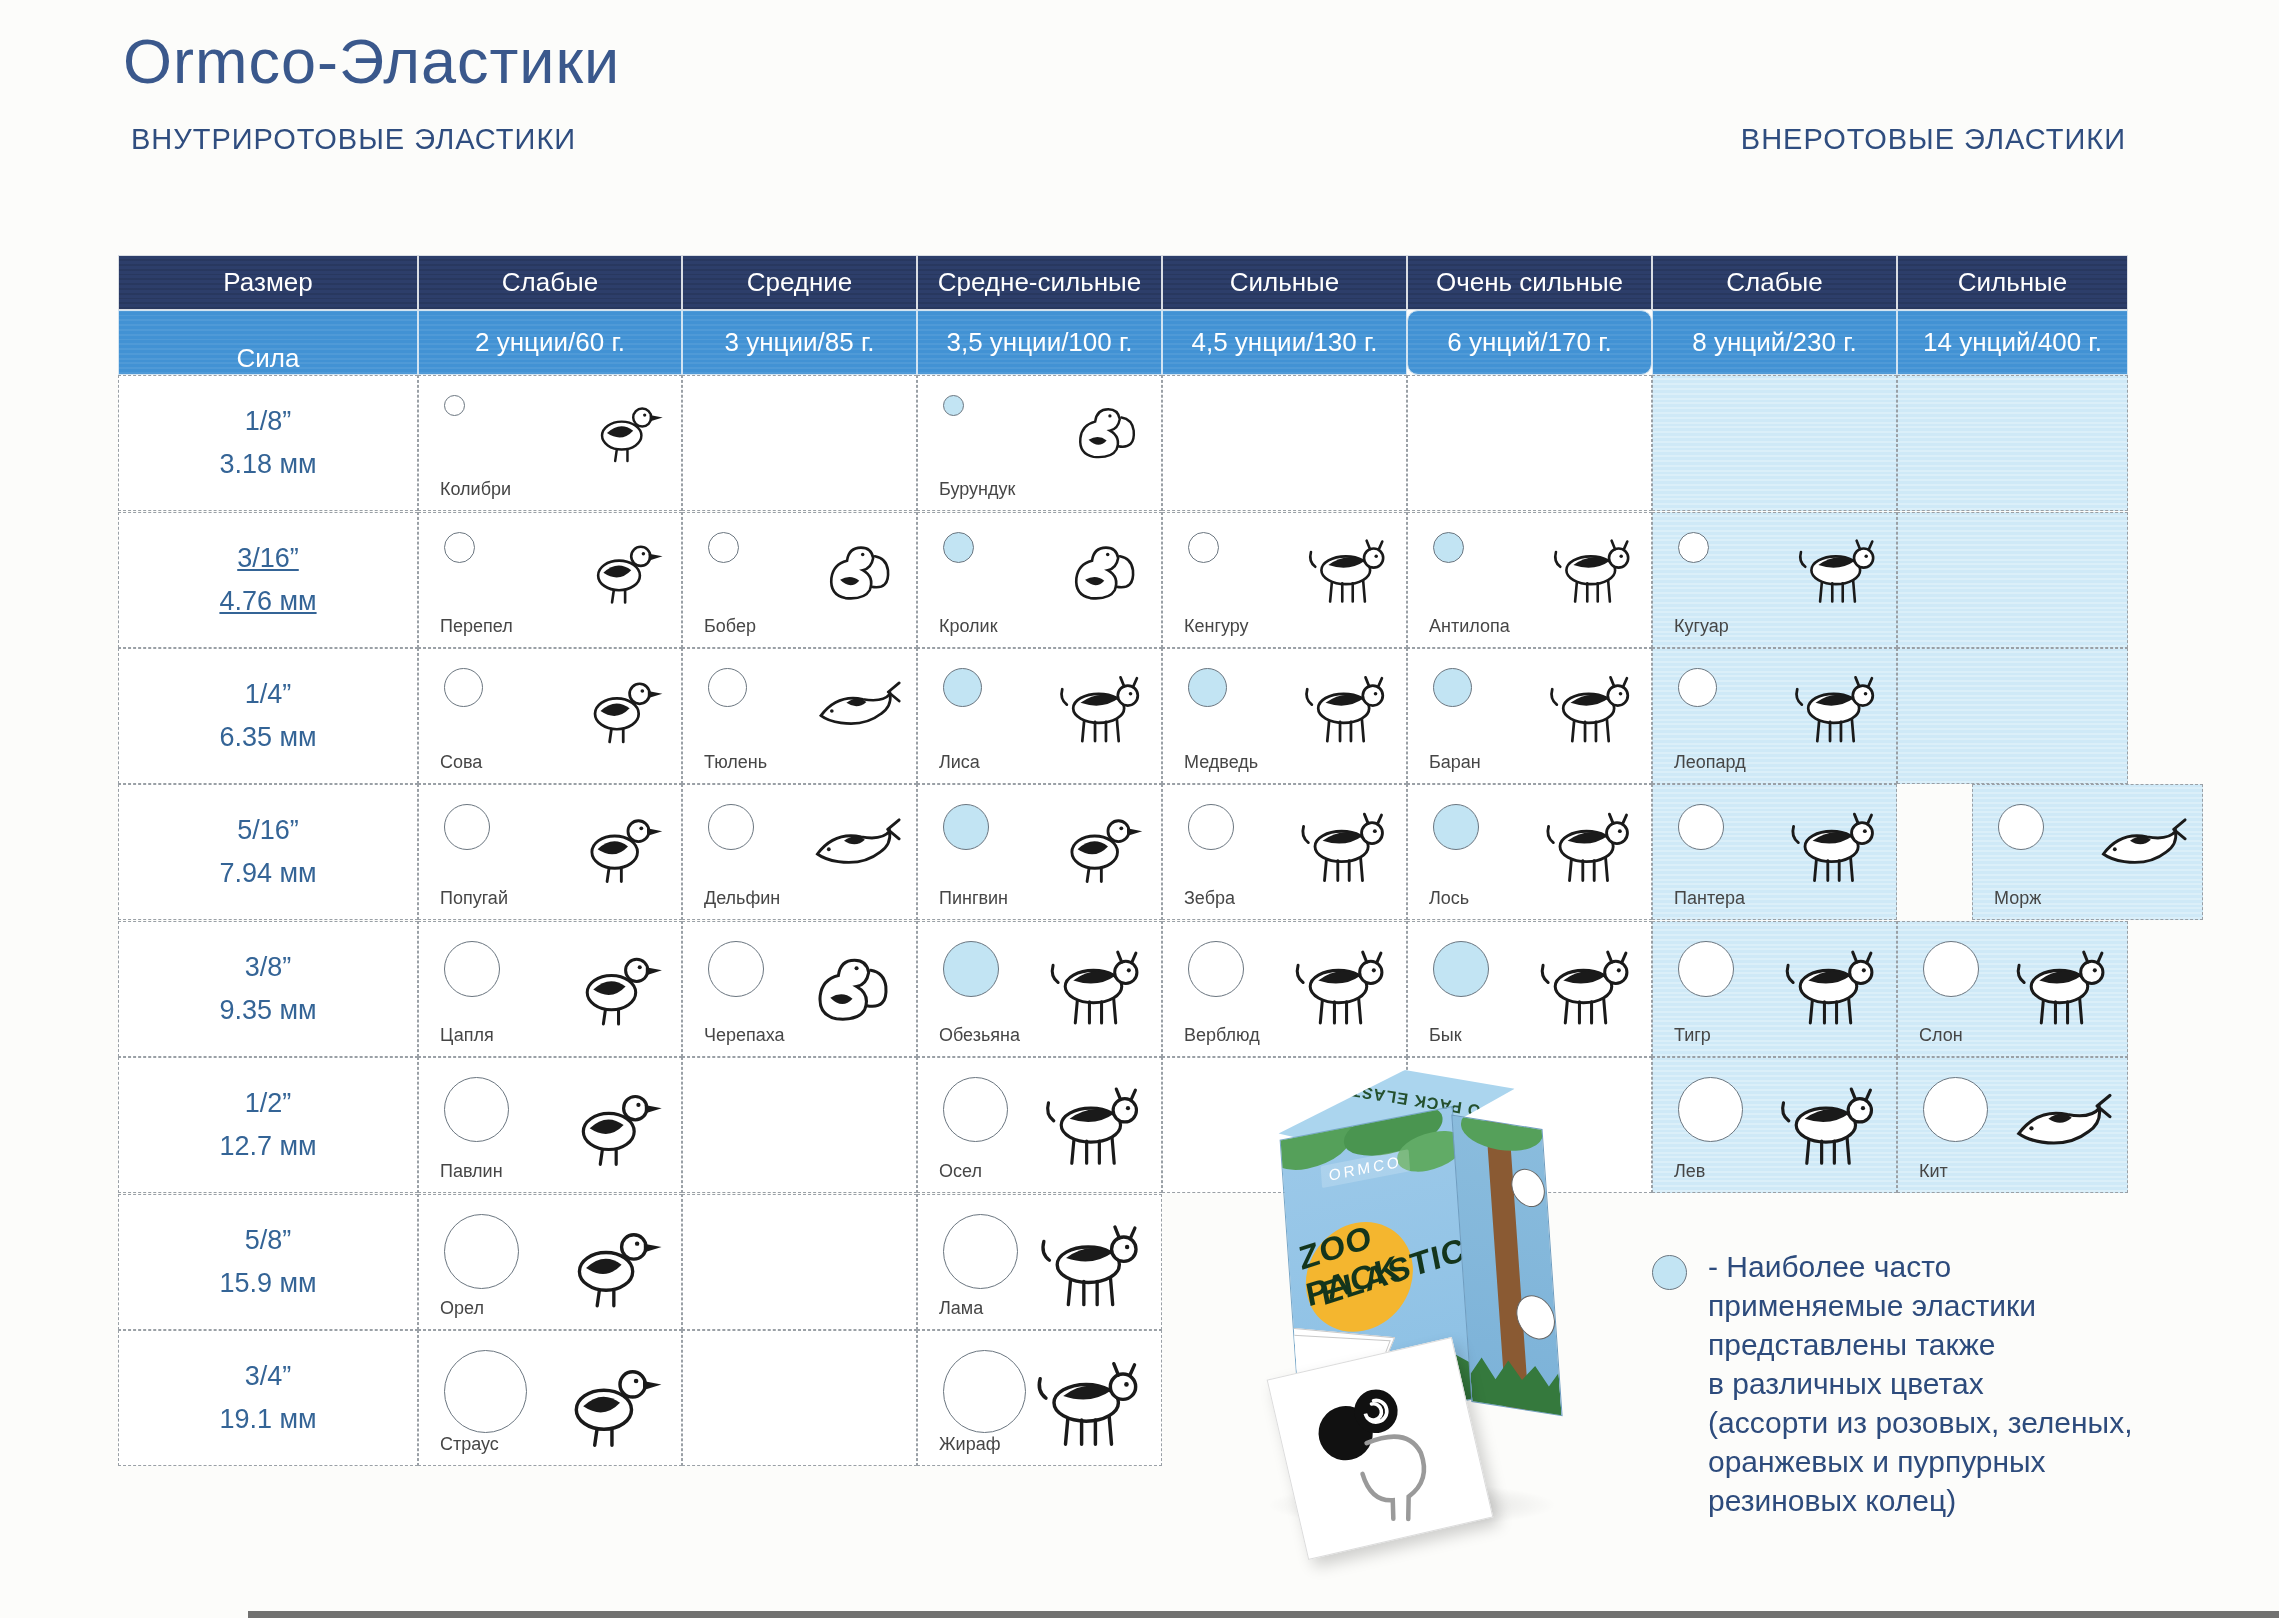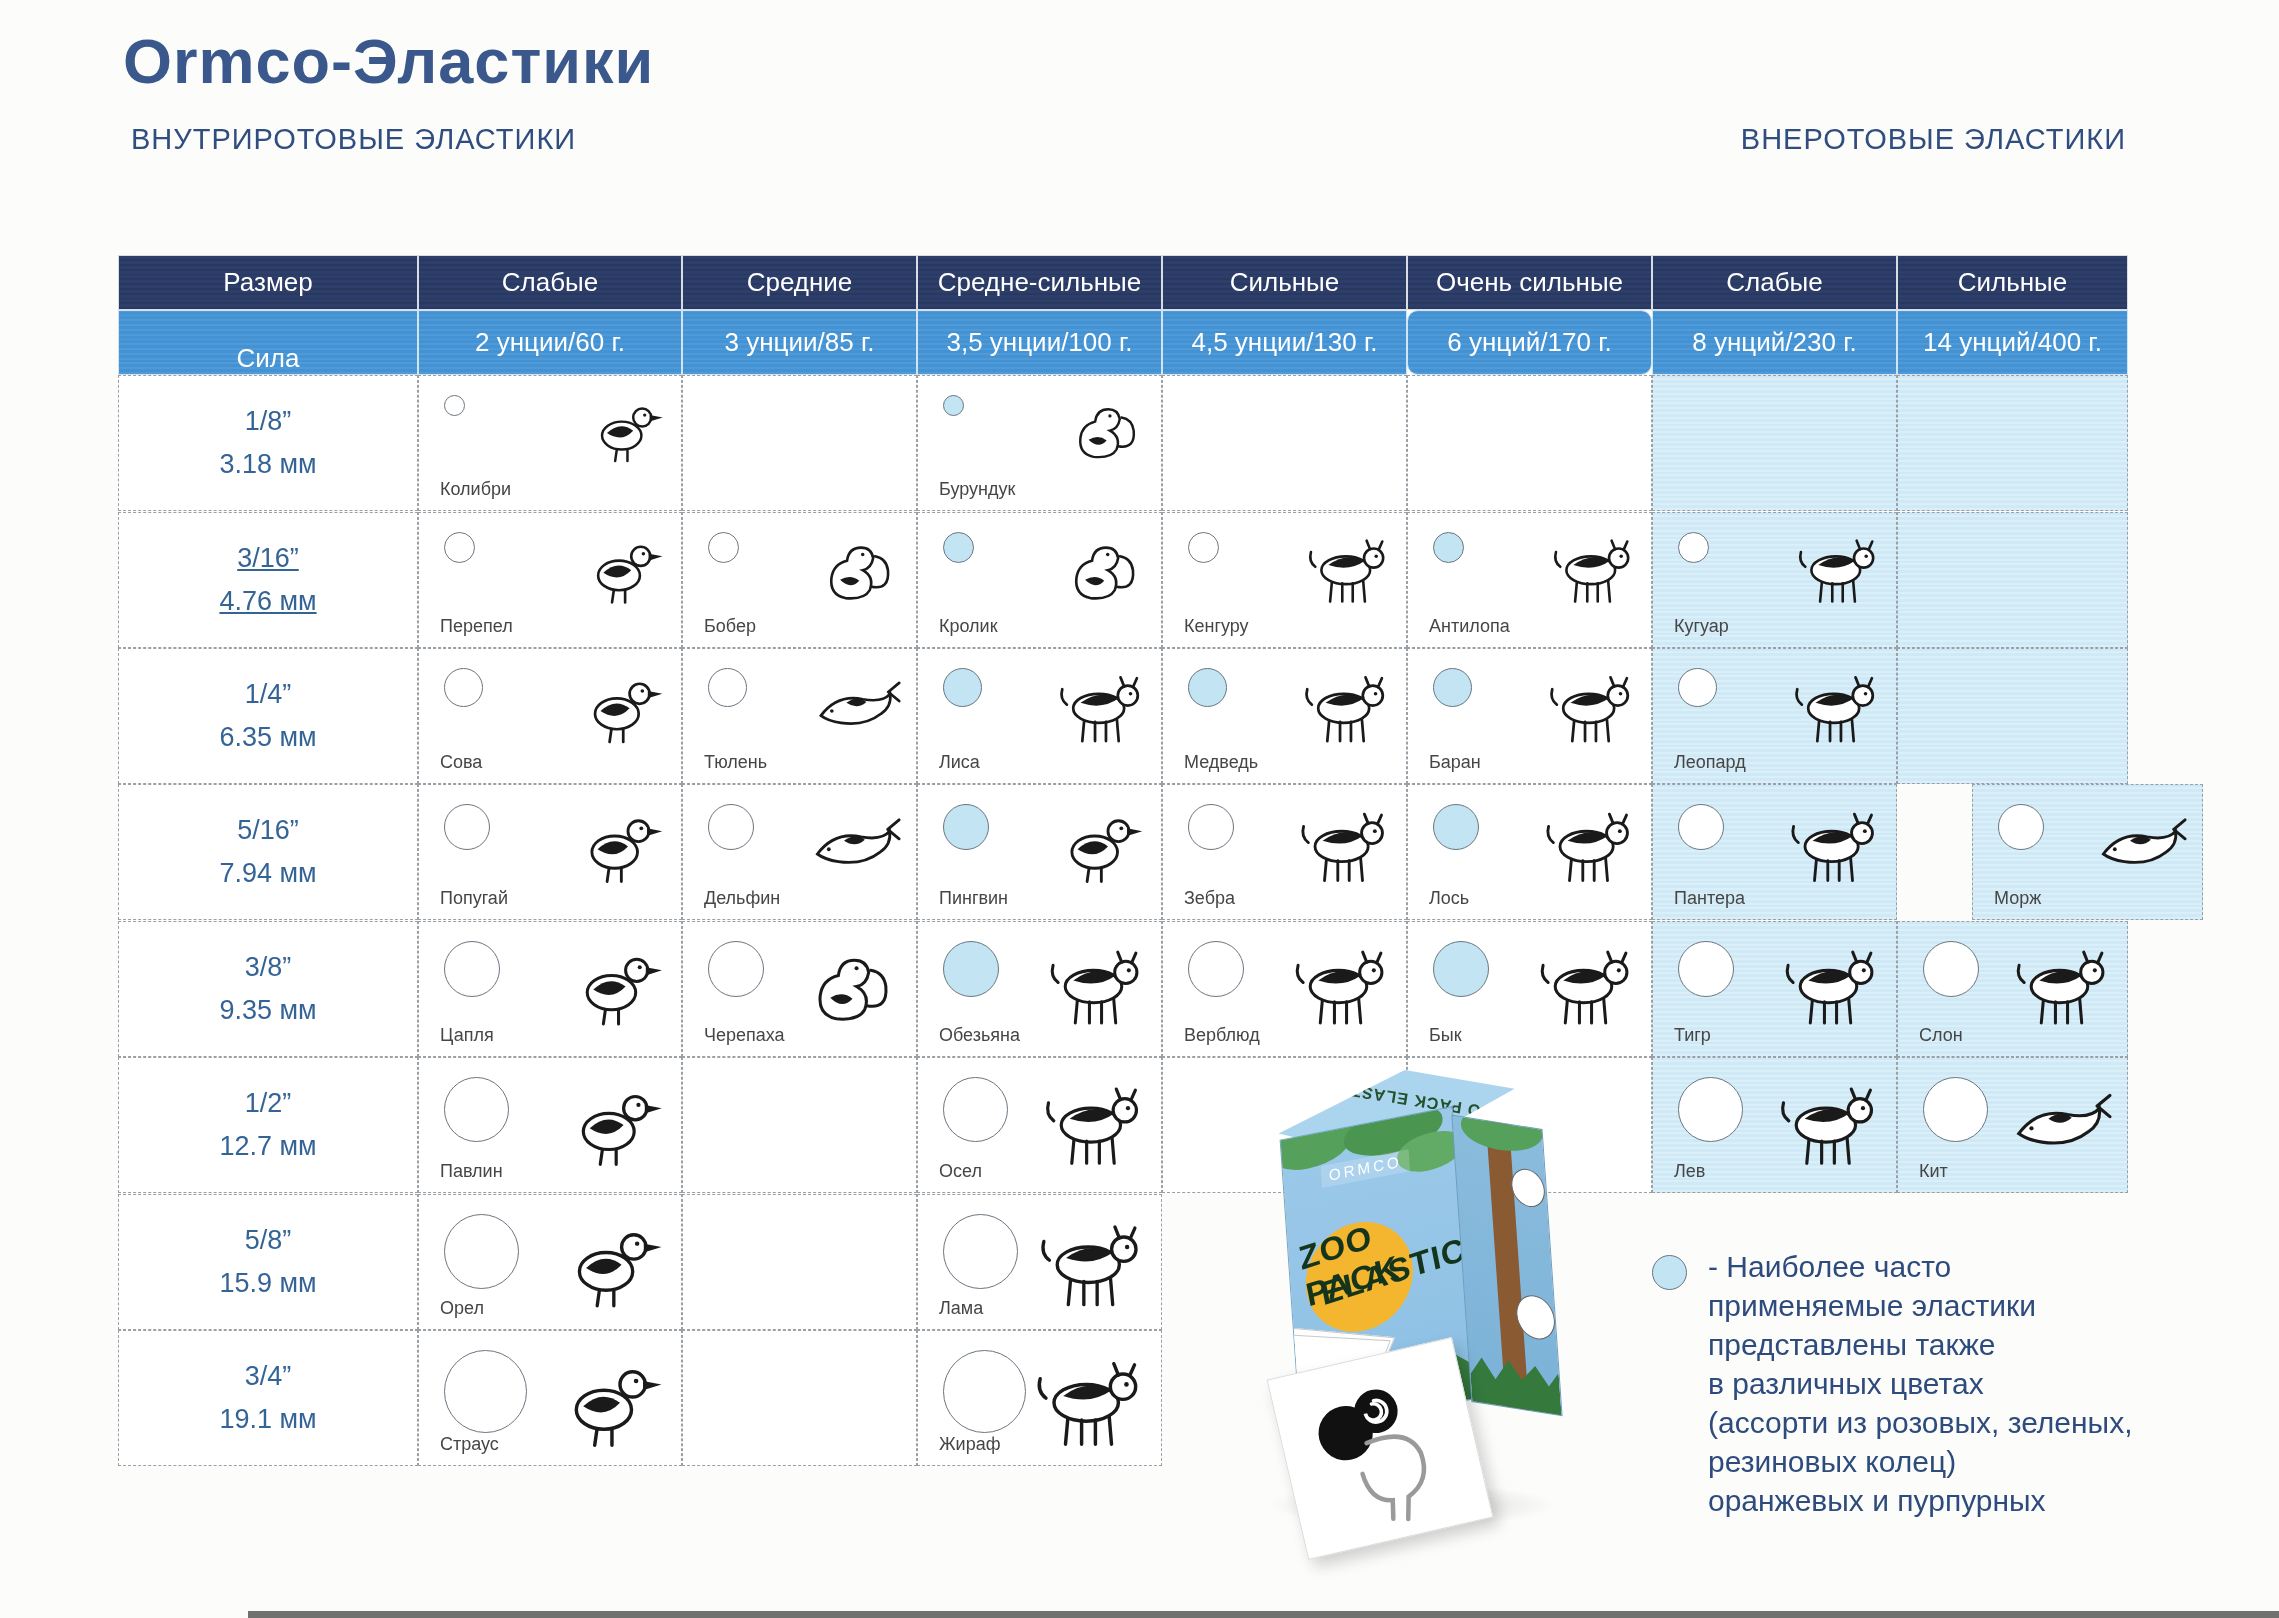--- a/index.html
+++ b/index.html
@@ -2,21 +2,21 @@
 <html><head>
 <meta charset="utf-8">
 <style>
   html,body{margin:0;padding:0;}
   body{
     width:2280px;height:1619px;position:relative;overflow:hidden;
     background:#fcfcfa;
     font-family:"Liberation Sans","DejaVu Sans",sans-serif;
   }
   .abs{position:absolute;}
-  #page-title{left:123px;top:25px;font-size:63px;color:#3a588c;letter-spacing:1px;font-weight:700;}
+  #page-title{left:123px;top:25px;font-size:63px;color:#3a588c;letter-spacing:1px;font-weight:400;}
   .section-title{top:123px;font-size:29px;color:#2f4d7f;letter-spacing:1px;font-weight:500;}
   #intraoral-title{left:131px;}
   #extraoral-title{right:154px;}
 
   #table-root{left:118px;top:255px;width:2010px;height:1211px;}
   #table-root > div{position:absolute;box-sizing:border-box;}
 
   .hcell{display:flex;align-items:center;justify-content:center;color:#ffffff;text-align:center;}
   .hdark{background:#2d3e6a;border:1px solid #d9dde3;font-size:26px;
          background-image:repeating-linear-gradient(0deg,rgba(0,0,0,.10) 0 1.9px,transparent 1.9px 4.8px);}
@@ -502,18 +502,18 @@
   </svg>
 </div>
 
 <div id="legend-circle" class="abs"></div>
 <div id="legend-text" class="abs">
   <div>- Наиболее часто</div>
   <div>применяемые эластики</div>
   <div>представлены также</div>
   <div>в различных цветах</div>
   <div>(ассорти из розовых, зеленых,</div>
+  <div>оранжевых и пурпурных</div>
   <div>резиновых колец)</div>
-  <div>оранжевых и пурпурных</div>
 </div>
 
 <div id="bottom-strip" class="abs"></div>
 
 
 </body></html>

